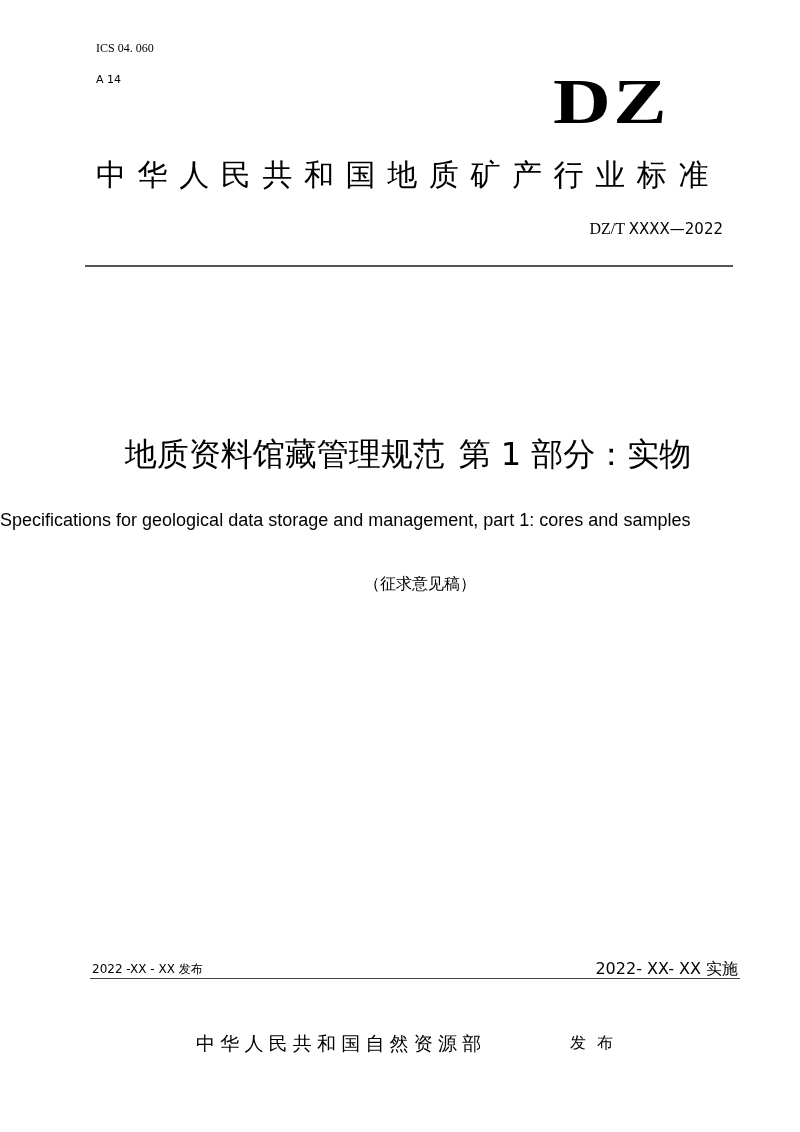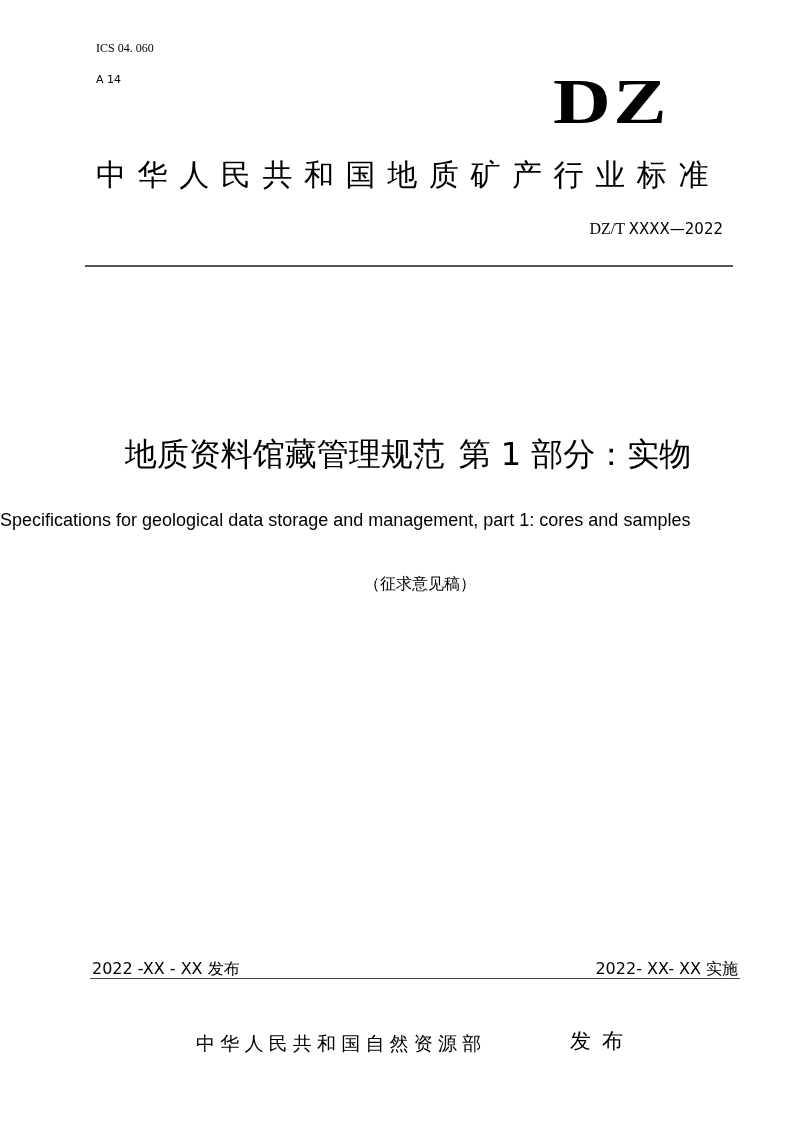--- a/index.html
+++ b/index.html
@@ -41,33 +41,33 @@
   .en-title {
     left: 0; width: 800px; top: 508px; text-align: left; font-family: Liberation Sans, sans-serif;
     font-size: 18px; line-height: 24px; white-space: nowrap;
   }
   .draft {
     left: 0; width: 800px; top: 572px; text-align: center; font-size: 16px; line-height: 24px;
     font-family: "DejaVu Serif", serif;
     padding-left: 20px;
   }
   .pub-date {
-    left: 92px; top: 958px; font-size: 16px; line-height: 22px; white-space: nowrap;
+    left: 92px; top: 958px; font-size: 12px; line-height: 22px; white-space: nowrap;
   }
   .impl-date {
     right: 62px; top: 958px; font-size: 16px; line-height: 22px; white-space: nowrap;
   }
   .rule-bottom {
     left: 90px; top: 978px; width: 650px; height: 1px; background: #444;
   }
   .issuer {
     left: 196px; top: 1030px; font-size: 19px; line-height: 26px; letter-spacing: 5.2px; white-space: nowrap;
   }
   .issued {
-    left: 570px; top: 1030px; font-size: 21px; line-height: 26px; letter-spacing: 11px; white-space: nowrap; font-family: Liberation Mono, monospace;
+    left: 570px; top: 1030px; font-size: 16px; line-height: 26px; letter-spacing: 11px; white-space: nowrap;
   }
 </style>
 </head>
 <body>
 
 <div class="abs ics">ICS 04. 060</div>
 <div class="abs cls">A 14</div>
 <div class="abs dz-logo">DZ</div>
 <div class="abs std-title">中华人民共和国地质矿产行业标准</div>
 <div class="abs std-code"><span>DZ/T </span><span class="num">XXXX—2022</span></div>

